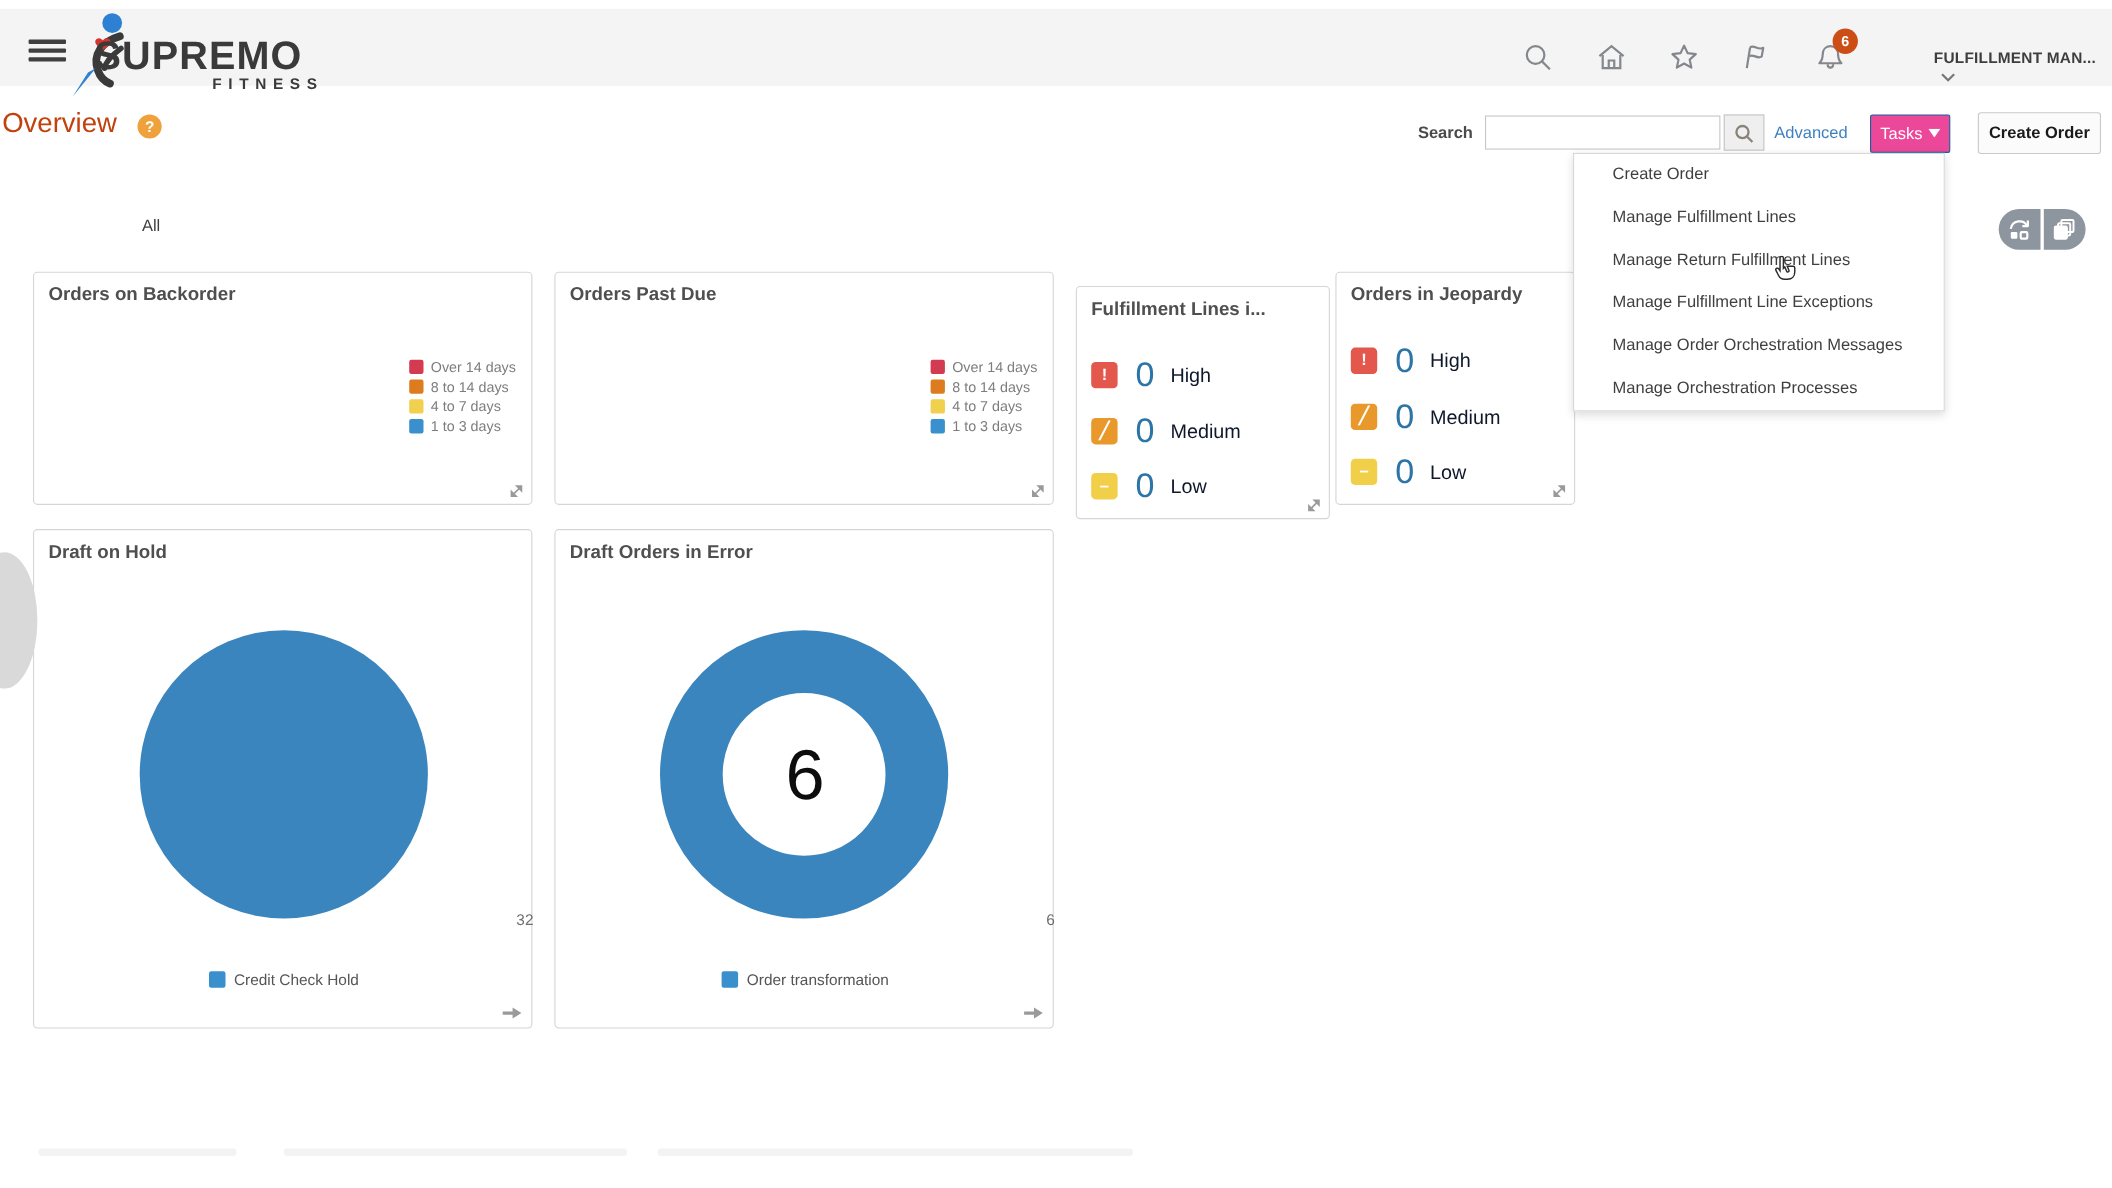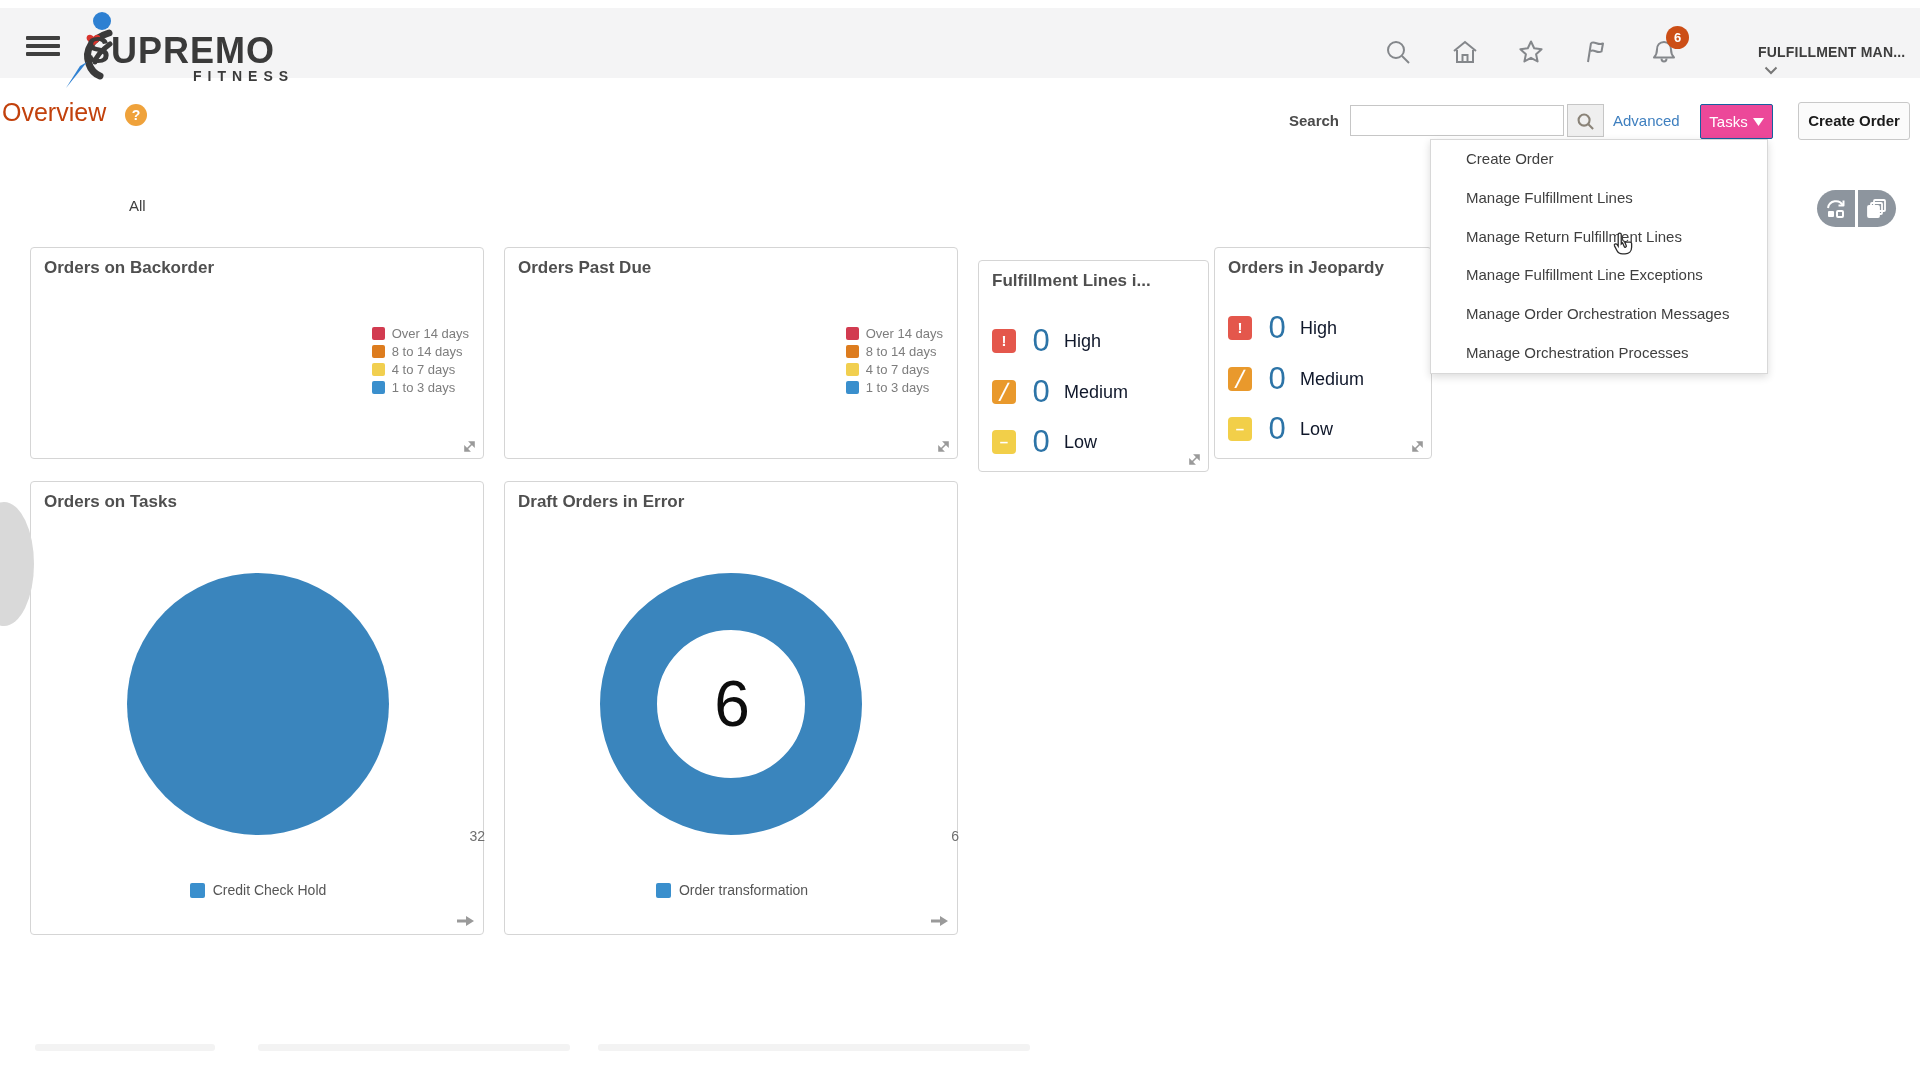--- a/index.html
+++ b/index.html
@@ -278,21 +278,21 @@
       <span class="lvl-label">Low</span>
     </div>
     <svg class="expand-icon" width="15" height="15" viewBox="0 0 15 15" stroke="#9a9a9a" stroke-width="1.6" fill="#9a9a9a">
       <line x1="4" y1="11" x2="11" y2="4"></line>
         <path d="M8 3 h4 v4 z"></path>
         <path d="M7 12 h-4 v-4 z"></path>
     </svg>
   </div>
 
   <div class="card" id="card-hold">
-    <div class="card-title">Orders on Tasks</div>
+    <div class="card-title">Draft on Hold</div>
     <div class="pie"></div>
     <div class="chart-total">32</div>
     <div class="chart-legend">
       <span class="lswatch c-blue"></span>
       <span class="ltext">Credit Check Hold</span>
     </div>
     <svg class="move-icon" width="19" height="14" viewBox="0 0 19 14" fill="#9a9a9a">
       <path d="M1 5.5 h9 V2 l8 5 -8 5 V8.5 h-9 z"></path>
     </svg>
   </div>

